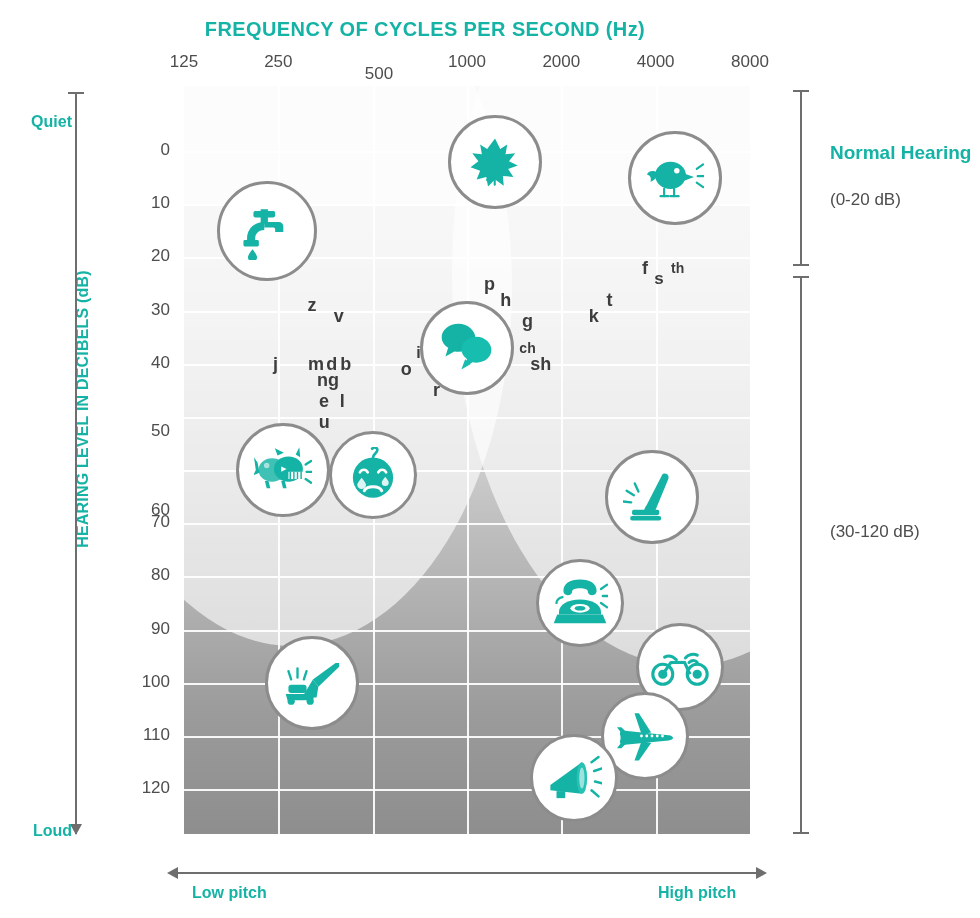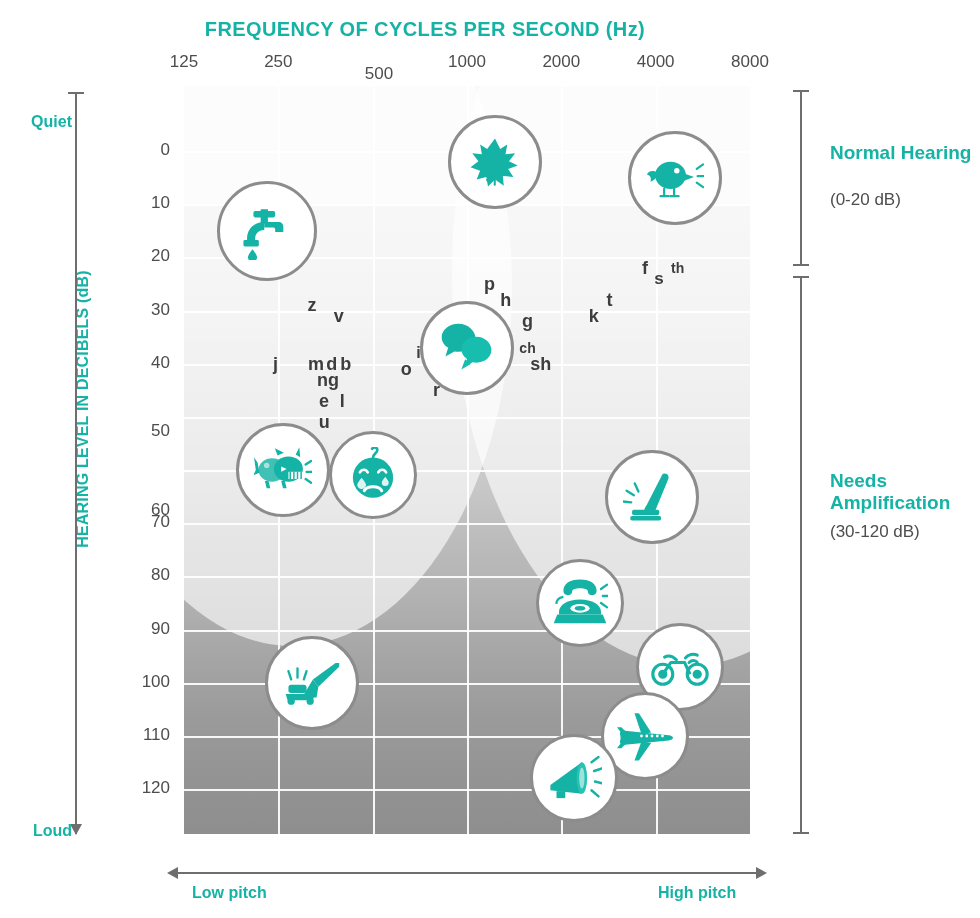--- a/index.html
+++ b/index.html
@@ -448,21 +448,20 @@
         </span>
       </div>
     </div>
 
   <div class="bracket" style="top:90px;height:176px;"></div>
   <div class="bracket" style="top:276px;height:558px;"></div>
 
   <div class="side-head" style="top:142px;">Normal Hearing</div>
   <div class="side-sub" style="top:190px;">(0-20 dB)</div>
 
-  <div class="side-head" style="top:470px;">Needs Amplification</div>
   <div class="side-sub" style="top:522px;">(30-120 dB)</div>
 
   <div class="pitch-axis">
     <span class="ar-l"></span>
     <span class="ar-r"></span>
   </div>
   <div class="pitch-lbl pitch-low">Low pitch</div>
   <div class="pitch-lbl pitch-high">High pitch</div>
 
 </div>

